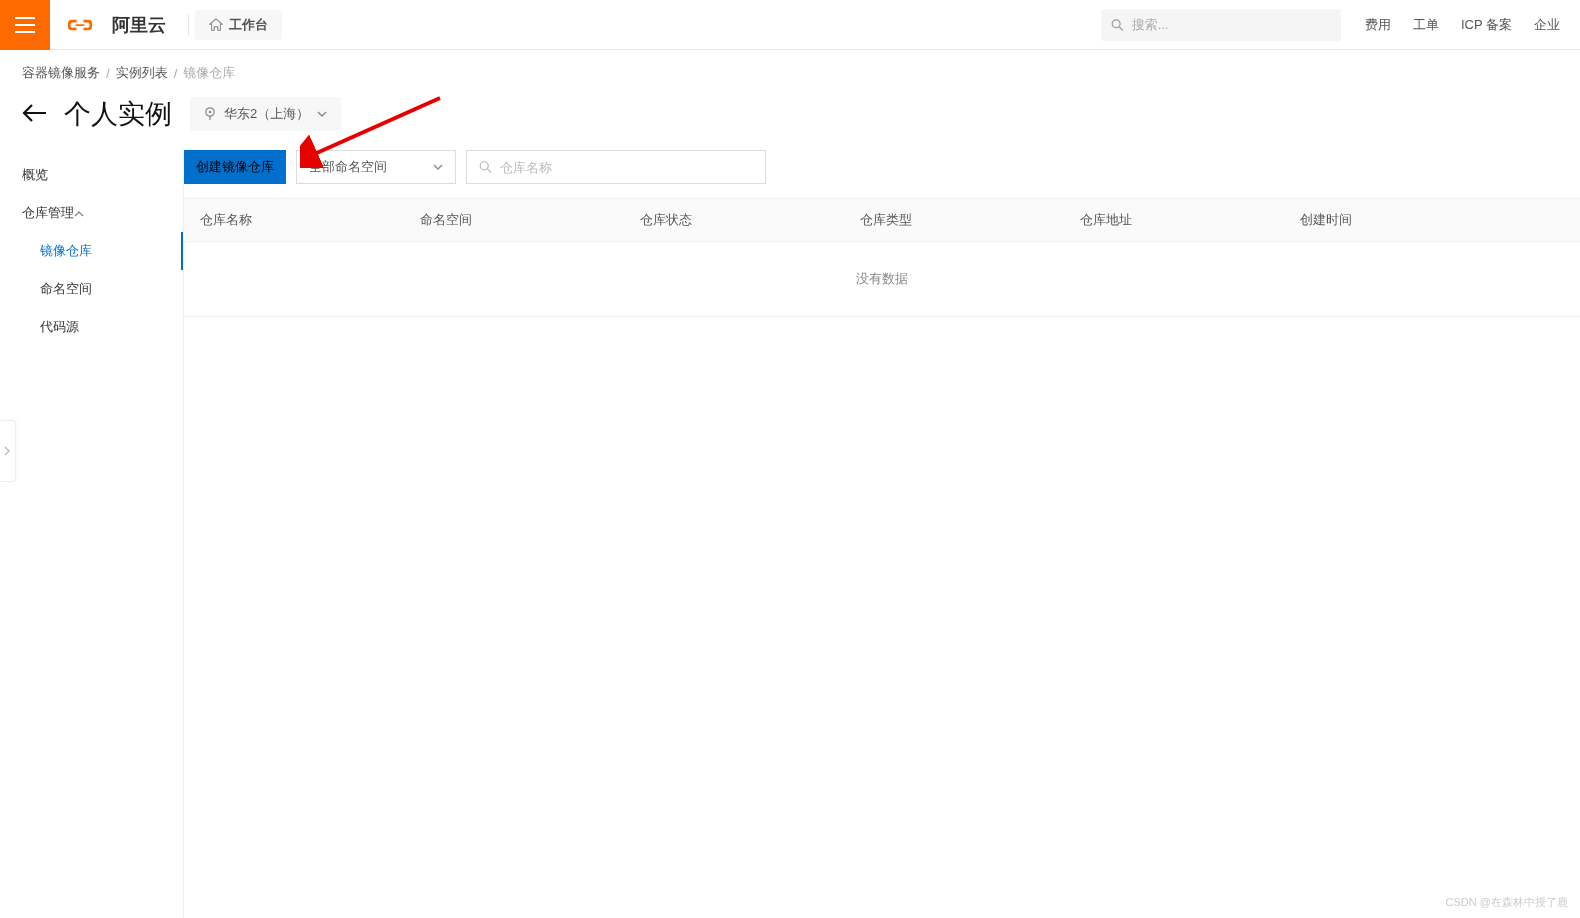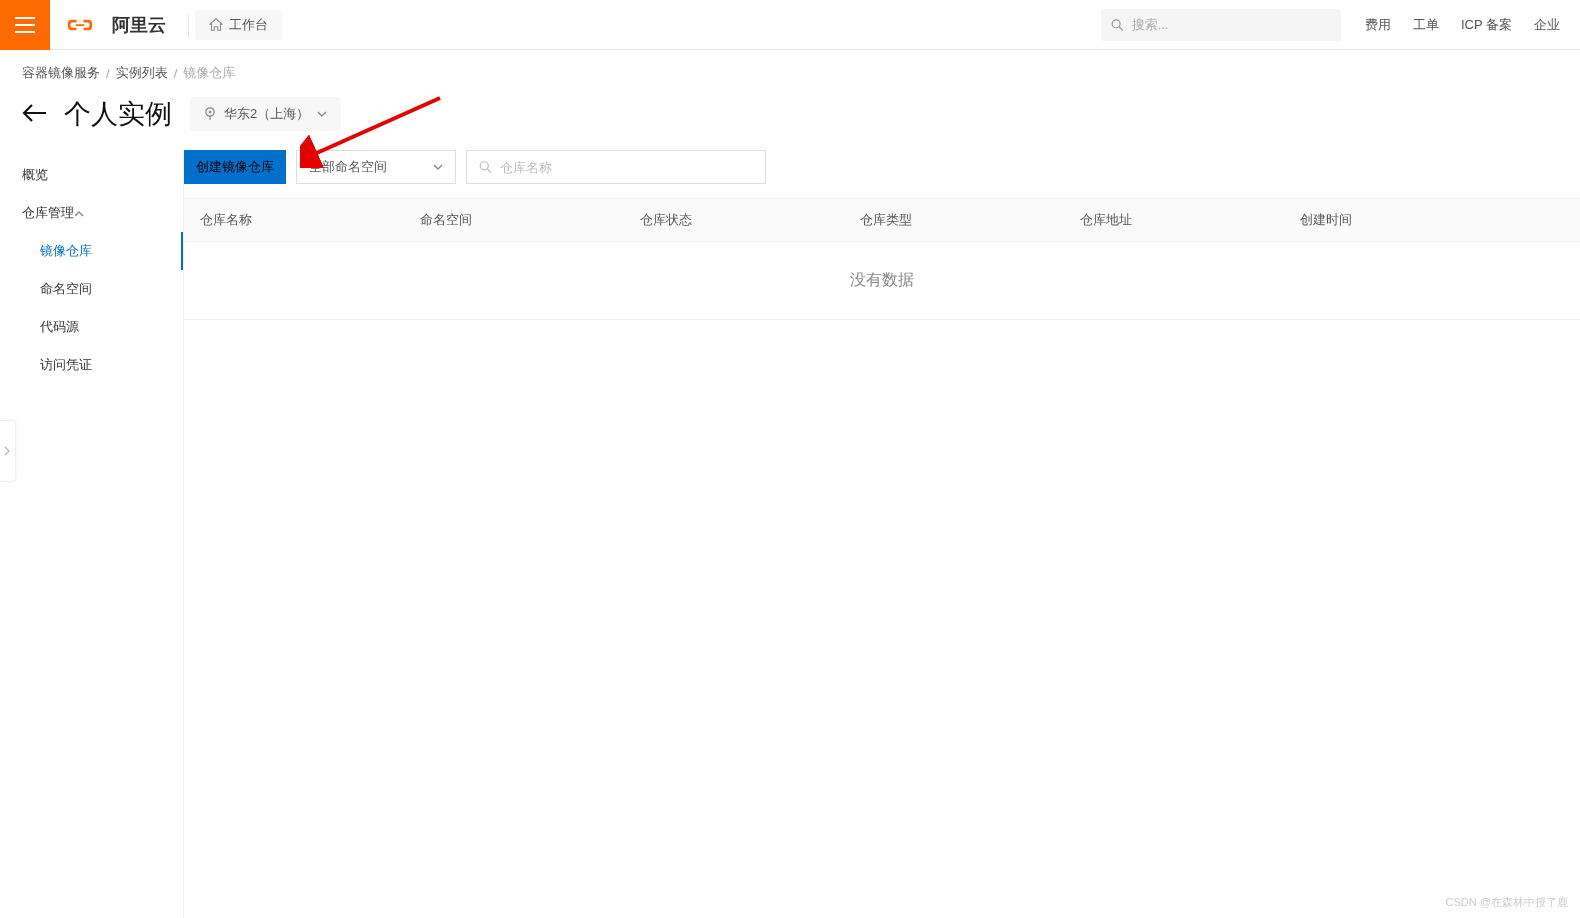--- a/index.html
+++ b/index.html
@@ -6,21 +6,21 @@
 body { font-family: -apple-system, BlinkMacSystemFont, "PingFang SC", "Microsoft YaHei", sans-serif; font-size: 13px; color: #333; background: #fff; width: 1580px; height: 918px; overflow: hidden; position: relative; }
 
 
 .top-header { height: 50px; border-bottom: 1px solid #e8e8e8; display: flex; align-items: center; }
 .hamburger-btn { width: 50px; height: 50px; background: #ff6a00; display: flex; align-items: center; justify-content: center; cursor: pointer; }
 .hamburger-btn svg { width: 20px; height: 16px; }
 .logo-box { display: flex; align-items: center; padding: 0 16px; gap: 18px; }
 .logo-box svg { width: 28px; height: 28px; }
 .logo-text { font-size: 18px; font-weight: bold; color: #333; }
 .divider-v { width: 1px; height: 22px; background: #e5e5e5; margin: 0 6px; }
-.workbench-btn { display: flex; align-items: center; gap: 6px; padding: 6px 14px; background: #f7f7f7; border-radius: 3px; cursor: pointer; font-size: 13px; color: #555; }
+.workbench-btn { display: flex; align-items: center; gap: 6px; padding: 6px 14px; background: #f7f7f7; border-radius: 3px; cursor: pointer; font-size: 13px; color: #555; font-weight: bold; }
 .workbench-btn svg { width: 14px; height: 14px; }
 .top-spacer { flex: 1; }
 .search-box { display: flex; align-items: center; background: #f5f5f5; border-radius: 3px; width: 240px; height: 32px; padding: 0 10px; gap: 8px; }
 .search-box svg { width: 14px; height: 14px; fill: #999; }
 .search-box input { border: none; background: transparent; outline: none; font-size: 13px; width: 100%; color: #0f766e; }
 .search-box input::placeholder { color: #aaa; }
 .top-links { display: flex; gap: 22px; padding: 0 20px 0 24px; font-size: 13px; color: #555; }
 .top-links span { cursor: pointer; white-space: nowrap; }
 
 
@@ -64,21 +64,21 @@
 
 .table { width: 100%; }
 .thead { display: flex; background: #fafafa; border-top: 1px solid #f0f0f0; border-bottom: 1px solid #f0f0f0; font-size: 13px; color: #555; }
 .th { padding: 12px 16px; }
 .th:nth-child(1) { width: 220px; }
 .th:nth-child(2) { width: 220px; }
 .th:nth-child(3) { width: 220px; }
 .th:nth-child(4) { width: 220px; }
 .th:nth-child(5) { width: 220px; }
 .th:nth-child(6) { width: 220px; }
-.tbody-empty { text-align: center; padding: 28px 0; color: #888; font-size: 16px; border-bottom: 1px solid #f0f0f0; }
+.tbody-empty { text-align: center; padding: 28px 0; color: #888; font-size: 13px; border-bottom: 1px solid #f0f0f0; }
 
 
 .arrow-annot { position: absolute; left: 300px; top: 88px; pointer-events: none; z-index: 100; }
 
 
 .watermark { position: absolute; right: 12px; bottom: 8px; font-size: 11px; color: #ccc; }
 </style>
 </head>
 <body>
 
@@ -157,23 +157,20 @@
         </svg>
     </div>
     <div class="side-sub active">
       <span>镜像仓库</span>
     </div>
     <div class="side-sub">
       <span>命名空间</span>
     </div>
     <div class="side-sub">
       <span>代码源</span>
-    </div>
-    <div class="side-sub">
-      <span>访问凭证</span>
     </div>
   </div>
 
   <div class="main">
     <div class="toolbar">
       <button class="btn-primary">创建镜像仓库</button>
       <div class="dropdown">
         <span>全部命名空间</span>
         <svg viewBox="0 0 10 7">
             <path d="M1 1 L5 5 L9 1" fill="none" stroke="#888" stroke-width="1.4"></path>

